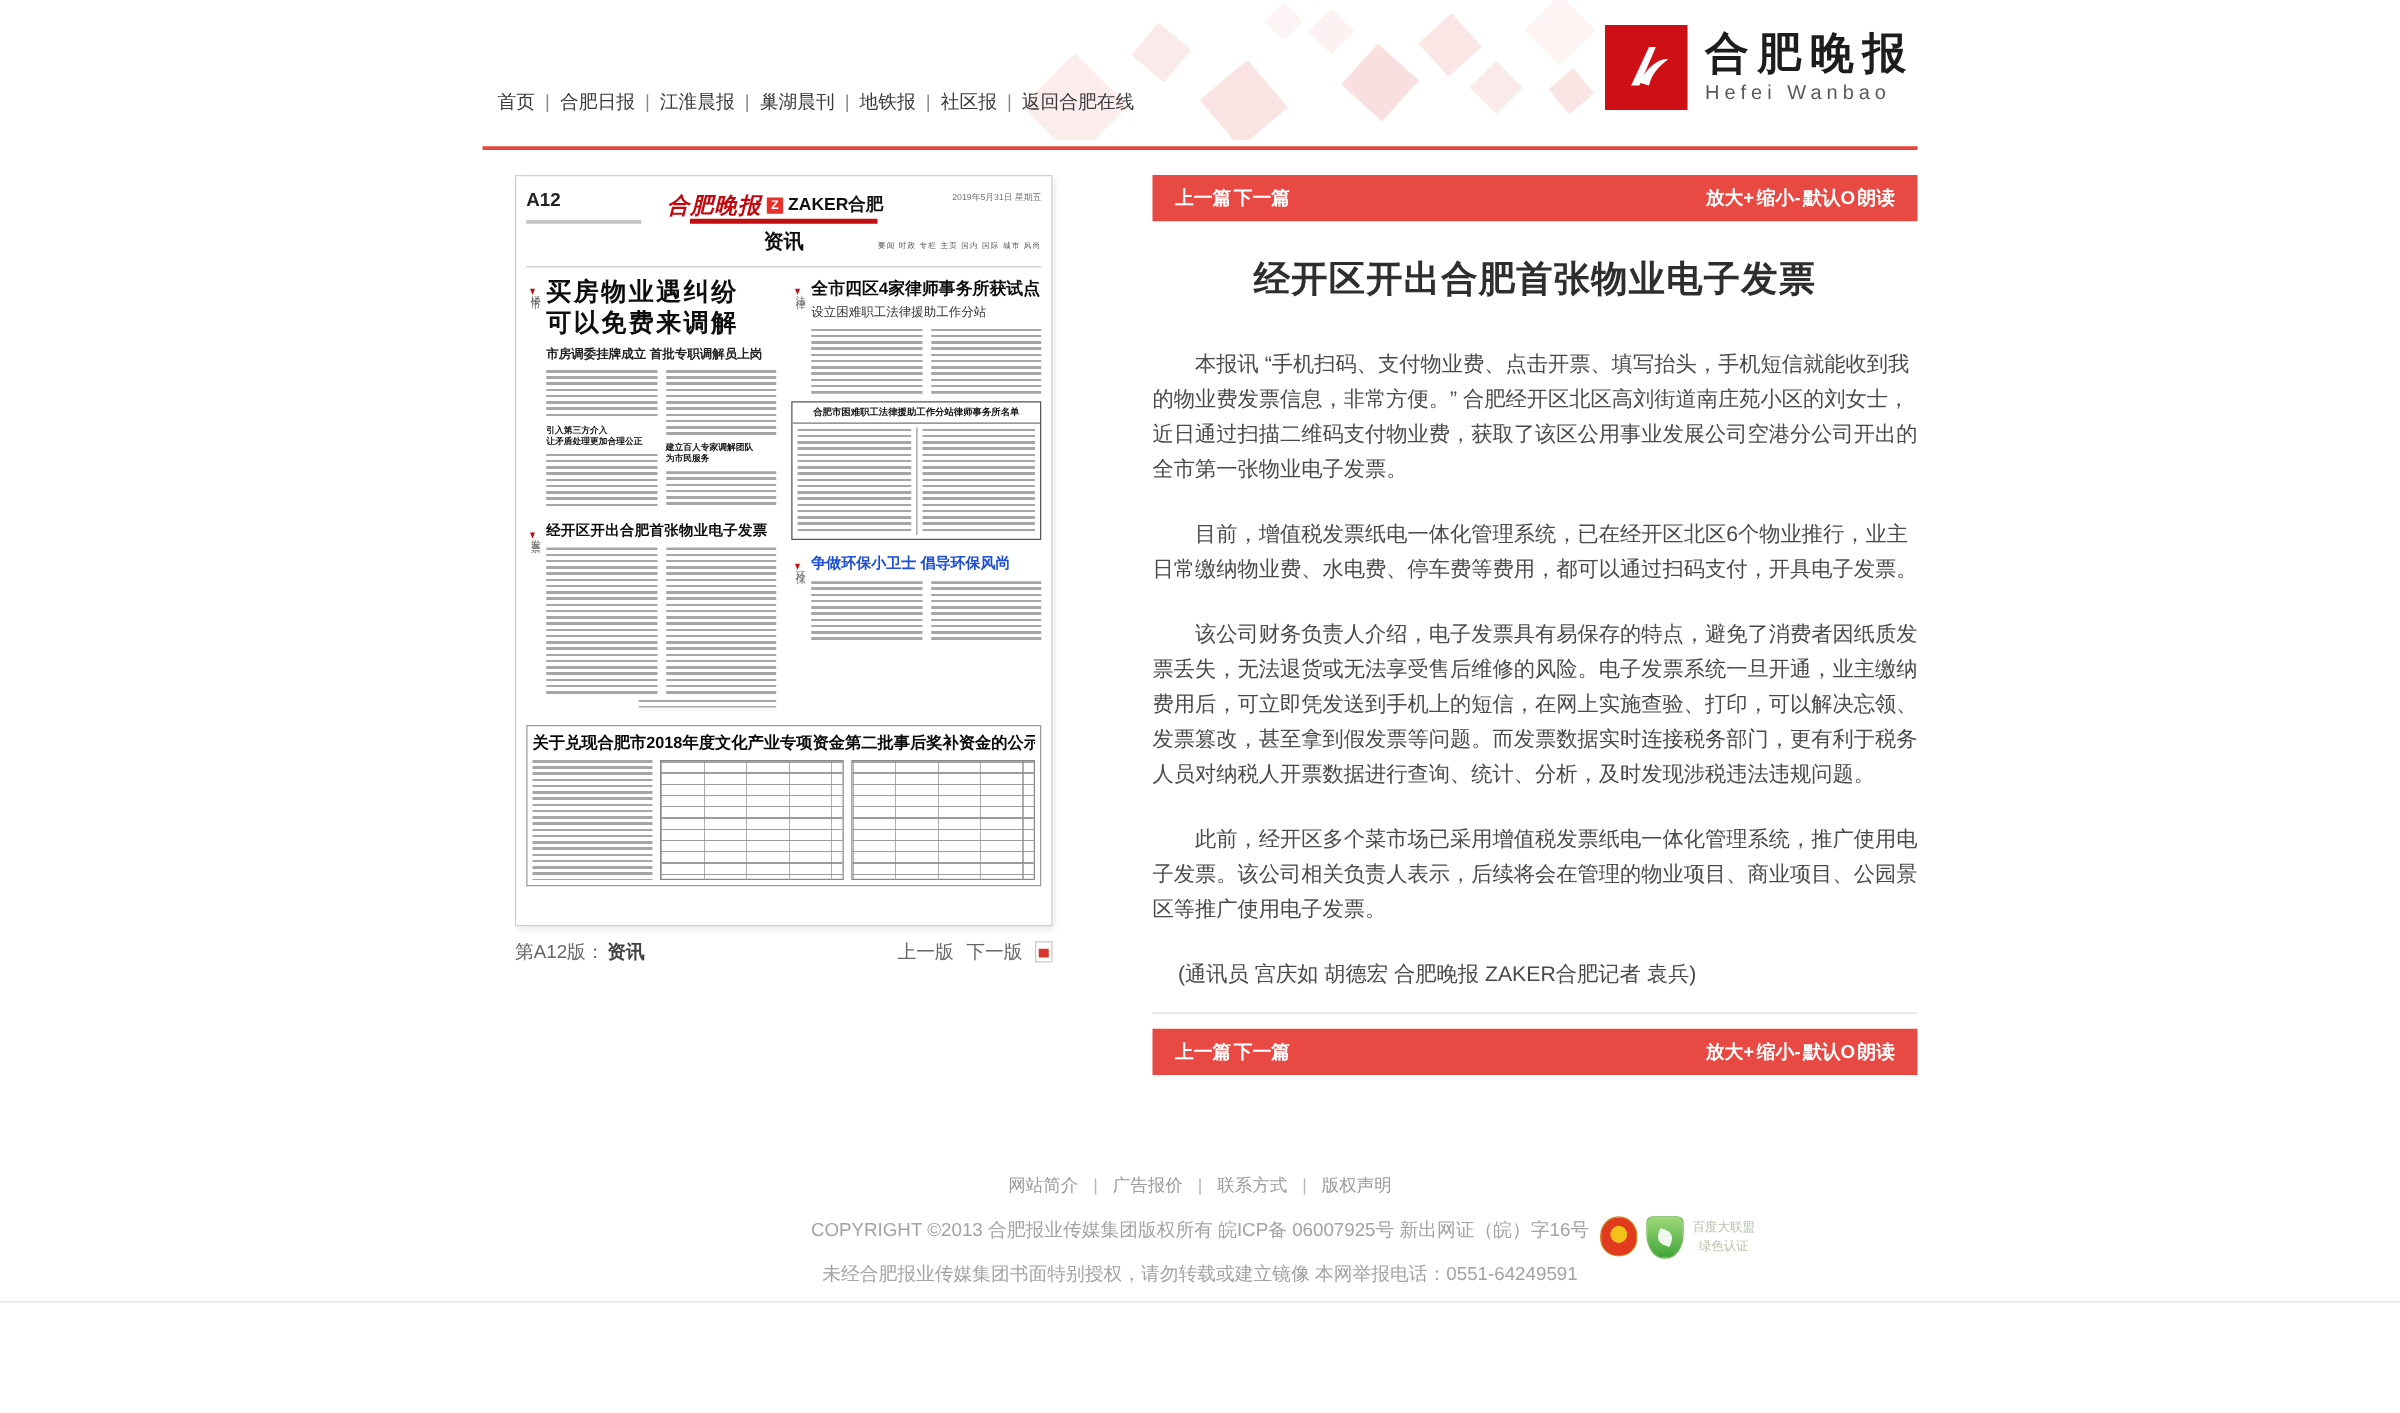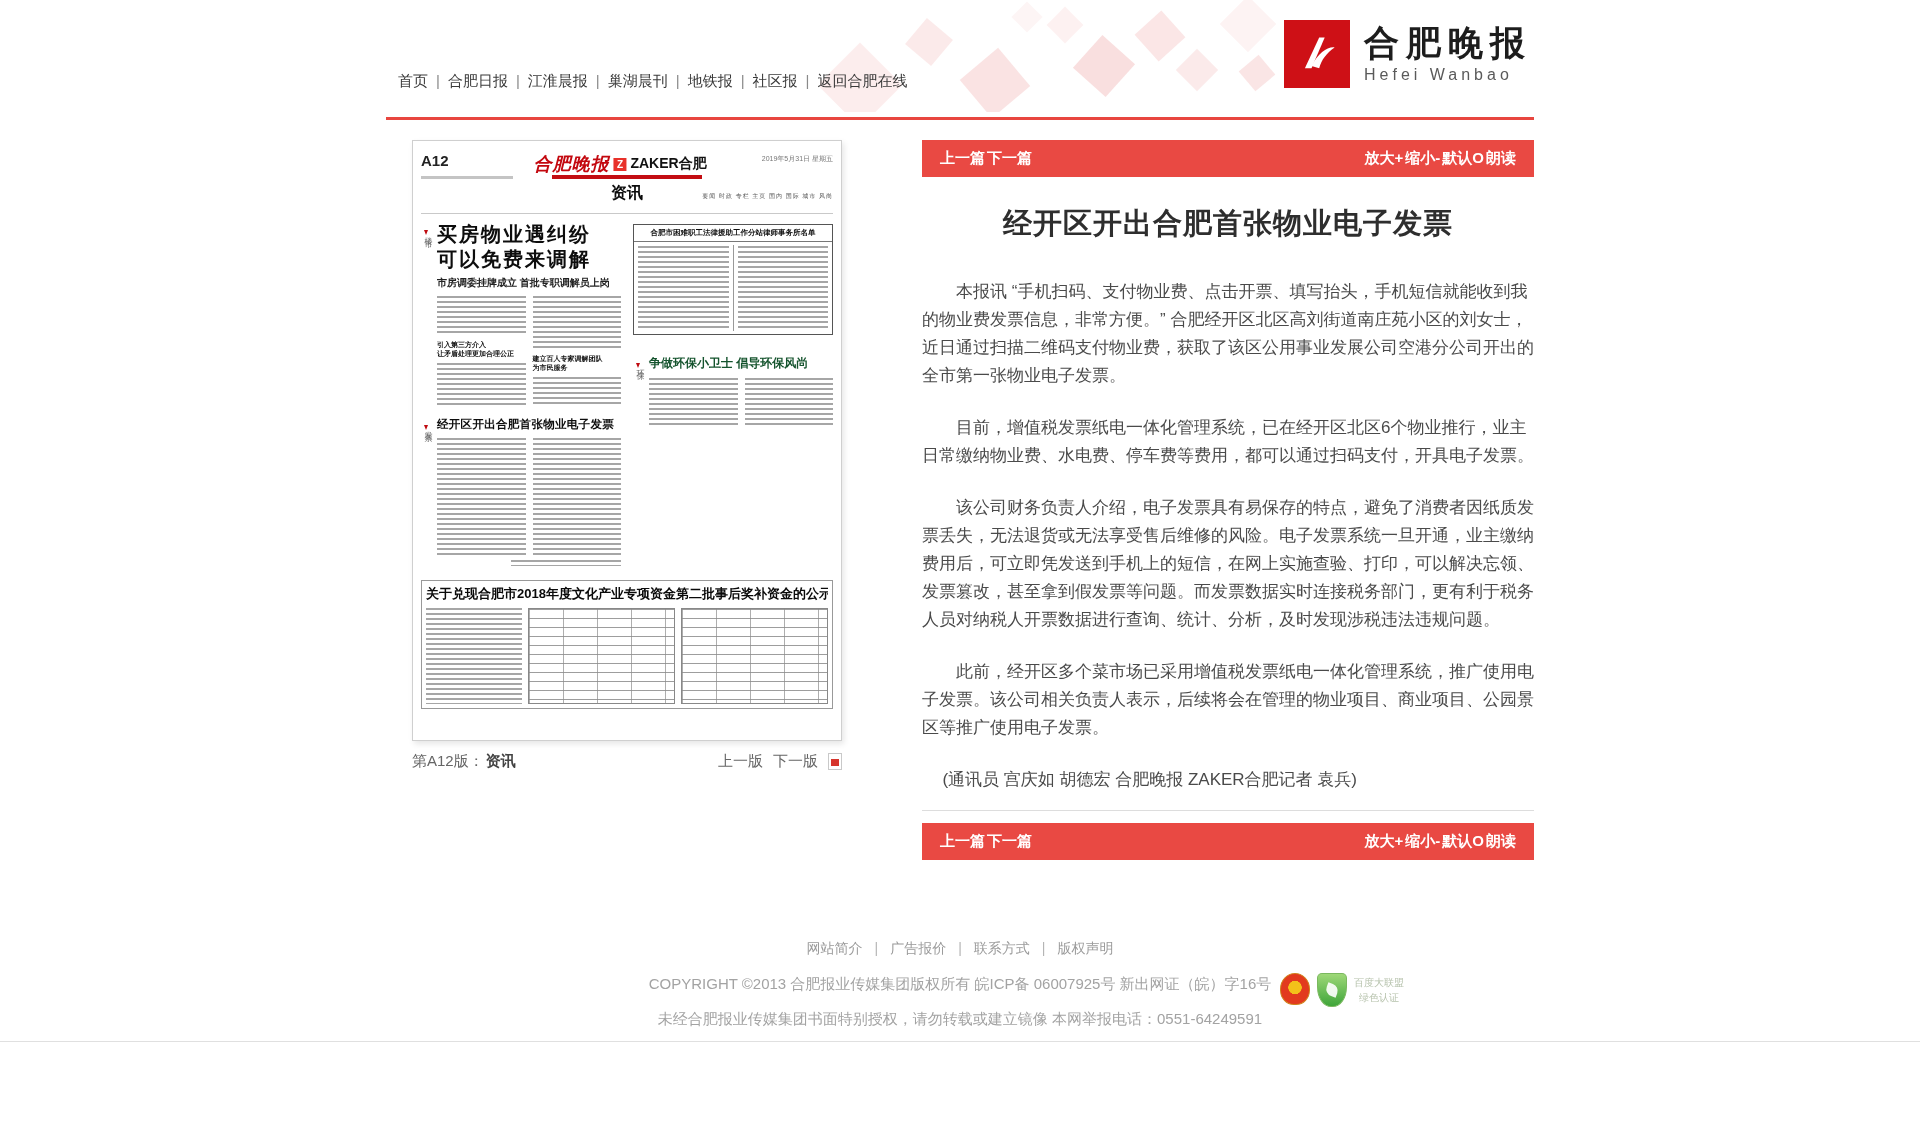--- a/index.html
+++ b/index.html
@@ -50,27 +50,27 @@
   .p-art { display:flex; gap:4px; margin-bottom:10px; }
   .p-tag { width:12px; flex:none; text-align:center; }
   .p-pin { width:9px; height:9px; border-radius:50%; background:#c00b10; margin:2px auto 0; position:relative; }
   .p-pin::before { content:""; position:absolute; left:3px; top:3px; width:3px; height:3px; border-radius:50%; background:#fff; }
   .p-pin::after { content:""; position:absolute; left:2px; top:8px; border-left:2.5px solid transparent; border-right:2.5px solid transparent; border-top:5px solid #c00b10; }
   .p-tagtxt { writing-mode:vertical-rl; font-size:8px; color:#666; letter-spacing:3px; margin:8px auto 0; }
   .p-artc { flex:1; min-width:0; }
   .p-h1 { font-size:20px; font-weight:bold; color:#0d0d0d; line-height:1.25; letter-spacing:2px; white-space:nowrap; }
   .p-h2 { font-size:13.5px; font-weight:bold; color:#0d0d0d; white-space:nowrap; }
   .p-h3 { font-size:11.5px; font-weight:bold; color:#0d0d0d; white-space:nowrap; letter-spacing:.3px; }
-  .p-h4 { font-size:11px; font-weight:bold; color:#14532d; white-space:nowrap; }
+  .p-h4 { font-size:11px; font-weight:bold; color:#1d4ed8; white-space:nowrap; }
   .p-sub { font-size:10px; font-weight:bold; color:#222; margin-top:4px; white-space:nowrap; overflow:hidden; }
   .p-sub2 { font-size:10px; color:#333; margin-top:3px; white-space:nowrap; overflow:hidden; }
   .p-cols { display:flex; gap:7px; margin-top:6px; }
   .p-cols > div { flex:1; min-width:0; }
   .p-mini { font-size:7px; font-weight:bold; color:#111; line-height:1.35; margin:4px 0; }
-  .p-table { border:1px solid #555; margin:2px 0 20px; }
+  .p-table { border:1px solid #555; margin:2px 0 10px; }
   .p-table-title { font-size:7.5px; font-weight:bold; text-align:center; color:#111; padding:3px 2px; border-bottom:1px solid #777; white-space:nowrap; overflow:hidden; }
   .p-table-body { display:flex; height:92px; }
   .p-table-body .fx { flex:1; margin:4px; }
   .p-table-body .vdiv { width:1px; background:#999; margin:3px 0; }
   .p-notice { margin-top:4px; border:1px solid #999; padding:4px; }
   .p-notice-title { font-size:13px; font-weight:bold; color:#0a0a0a; text-align:center; white-space:nowrap; overflow:hidden; }
   .p-notice-row { display:flex; gap:6px; margin-top:5px; height:96px; }
   .p-notice-txt { width:96px; flex:none; }
   .p-ntable { flex:1; border:1px solid #888;
     background-image:
@@ -205,20 +205,34 @@
                 <div class="p-cols">
                   <div class="fx" style="height:118px"></div>
                   <div class="fx" style="height:118px"></div>
                 </div>
                 <div class="fx" style="height:6px;width:60%;margin:4px 0 0 auto"></div>
               </div>
             </div>
           </div>
 
           <div class="p-col">
+            <div class="p-art" style="margin-bottom:6px;">
+              <div class="p-tag">
+                <span class="p-pin"></span>
+                <span class="p-tagtxt">法律</span>
+              </div>
+              <div class="p-artc">
+                <div class="p-h2">全市四区4家律师事务所获试点</div>
+                <div class="p-sub2">设立困难职工法律援助工作分站</div>
+                <div class="p-cols">
+                  <div class="fx" style="height:52px"></div>
+                  <div class="fx" style="height:52px"></div>
+                </div>
+              </div>
+            </div>
 
             <div class="p-table">
               <div class="p-table-title">合肥市困难职工法律援助工作分站律师事务所名单</div>
               <div class="p-table-body">
                 <div class="fx"></div>
                 <div class="vdiv"></div>
                 <div class="fx"></div>
               </div>
             </div>
 

